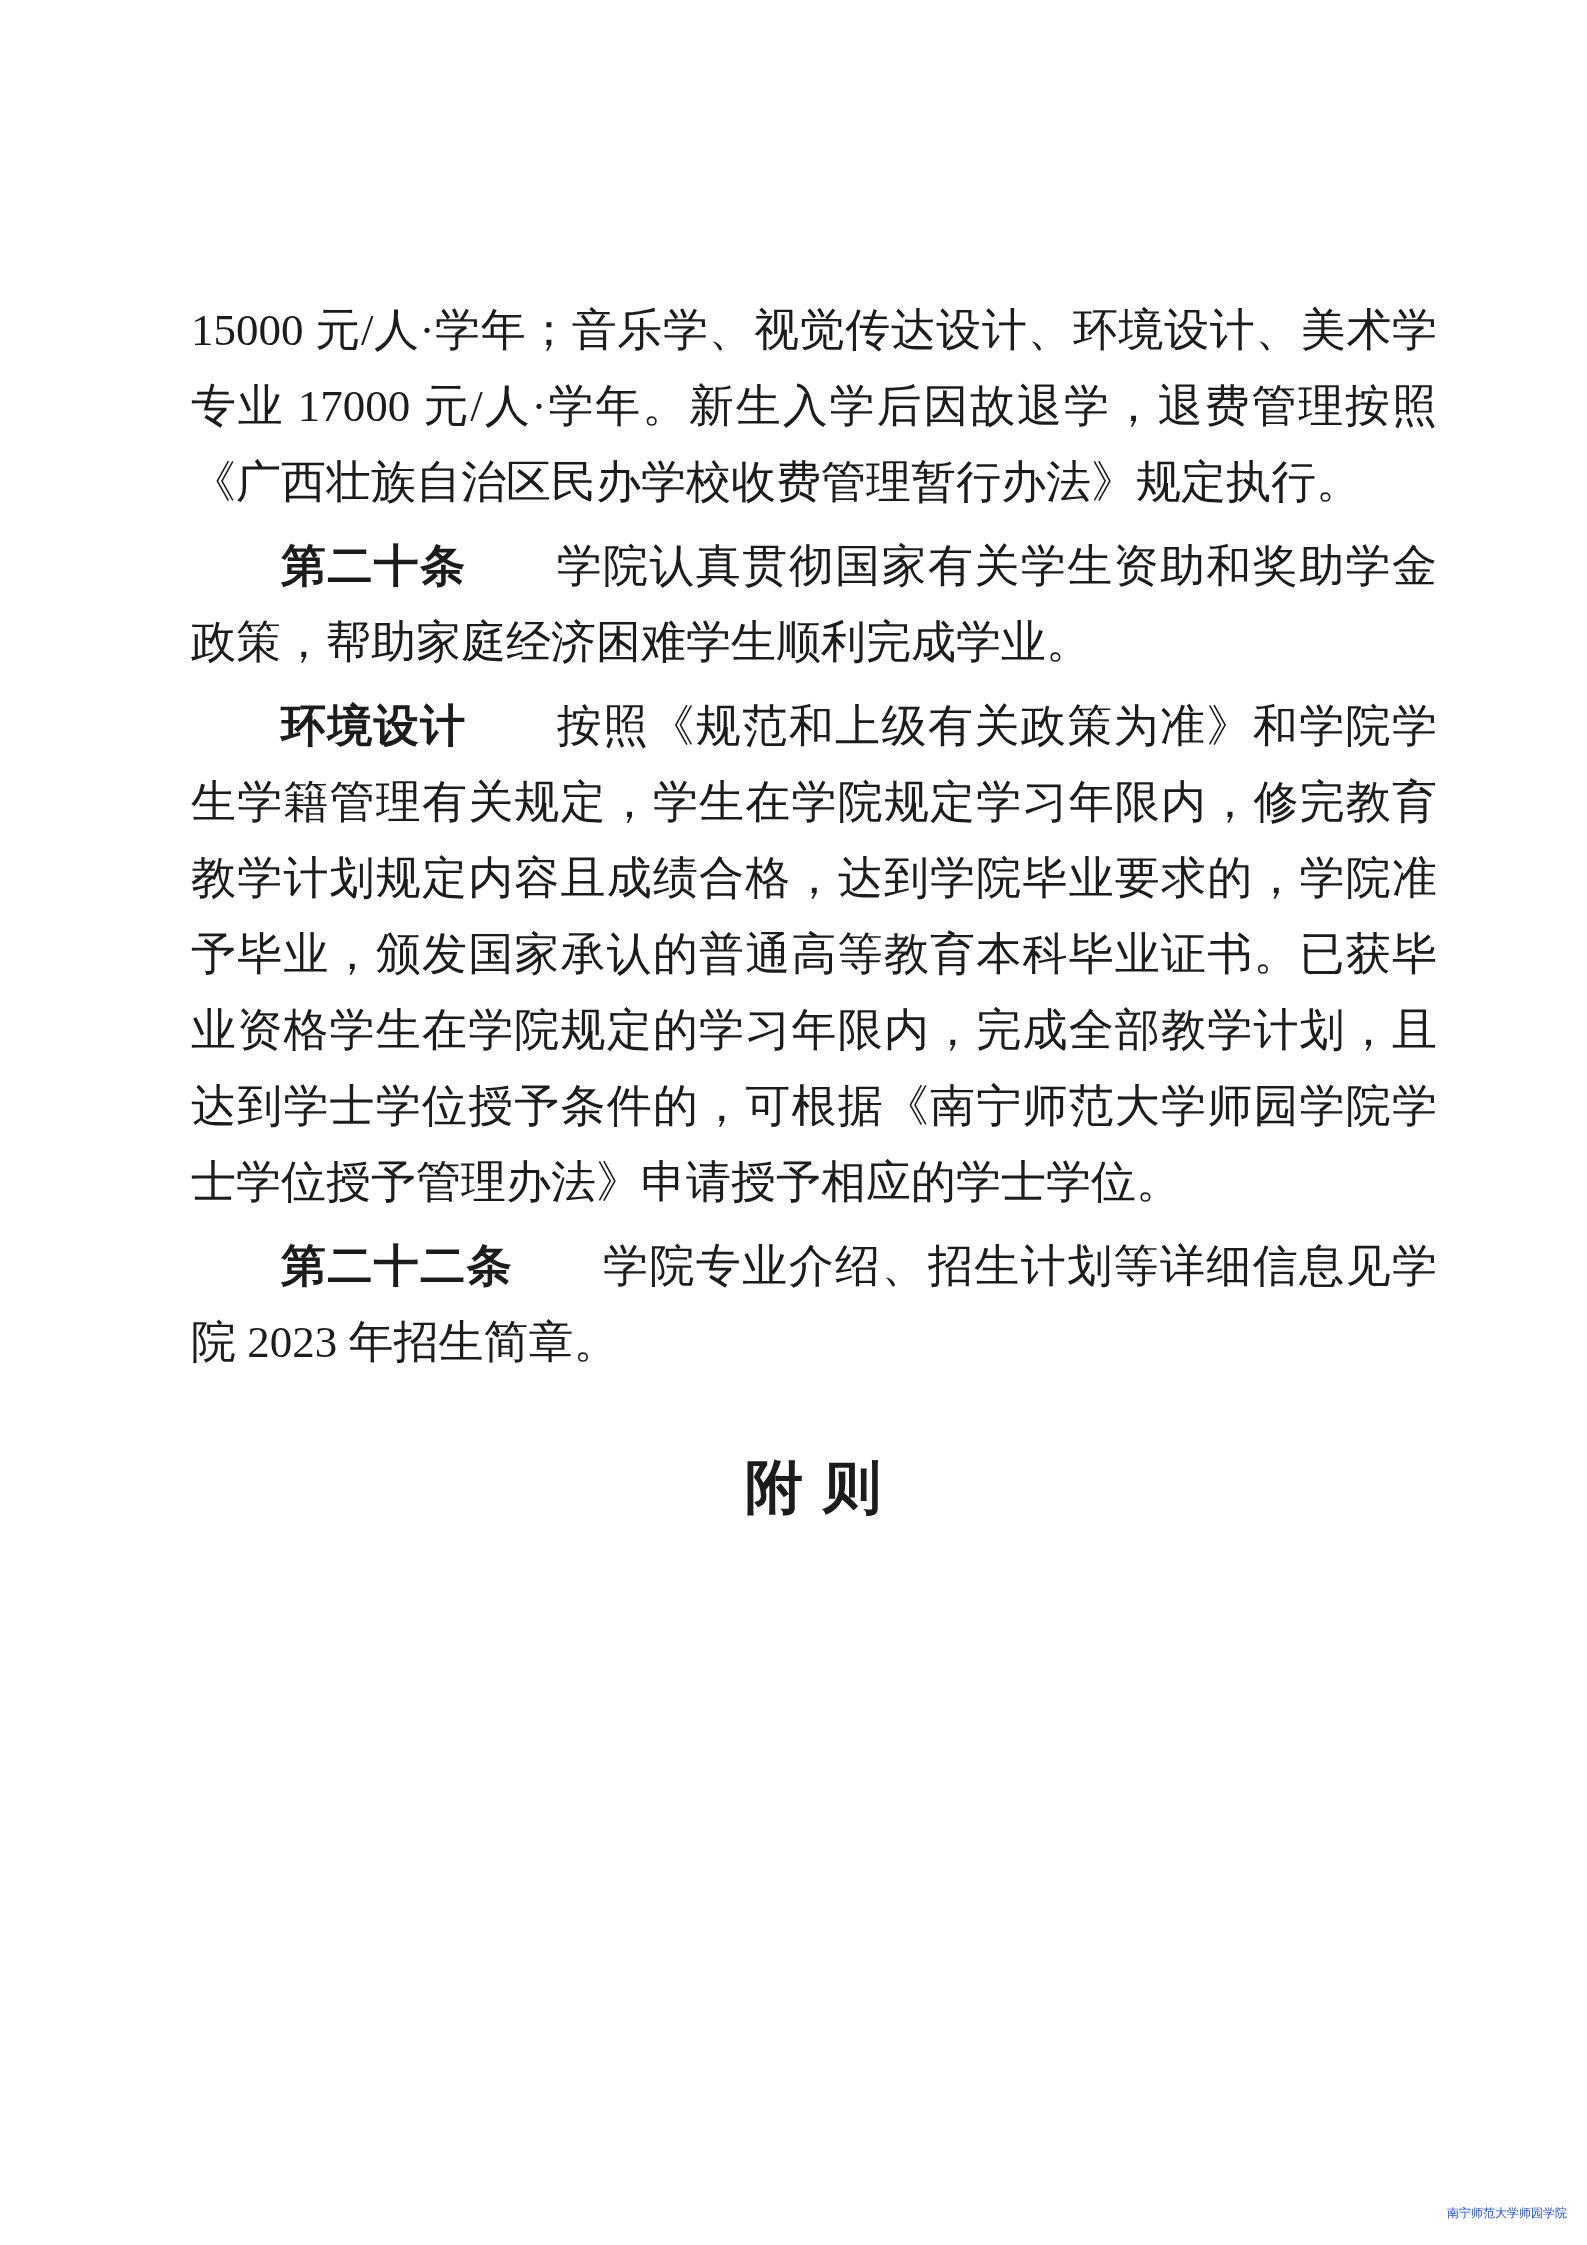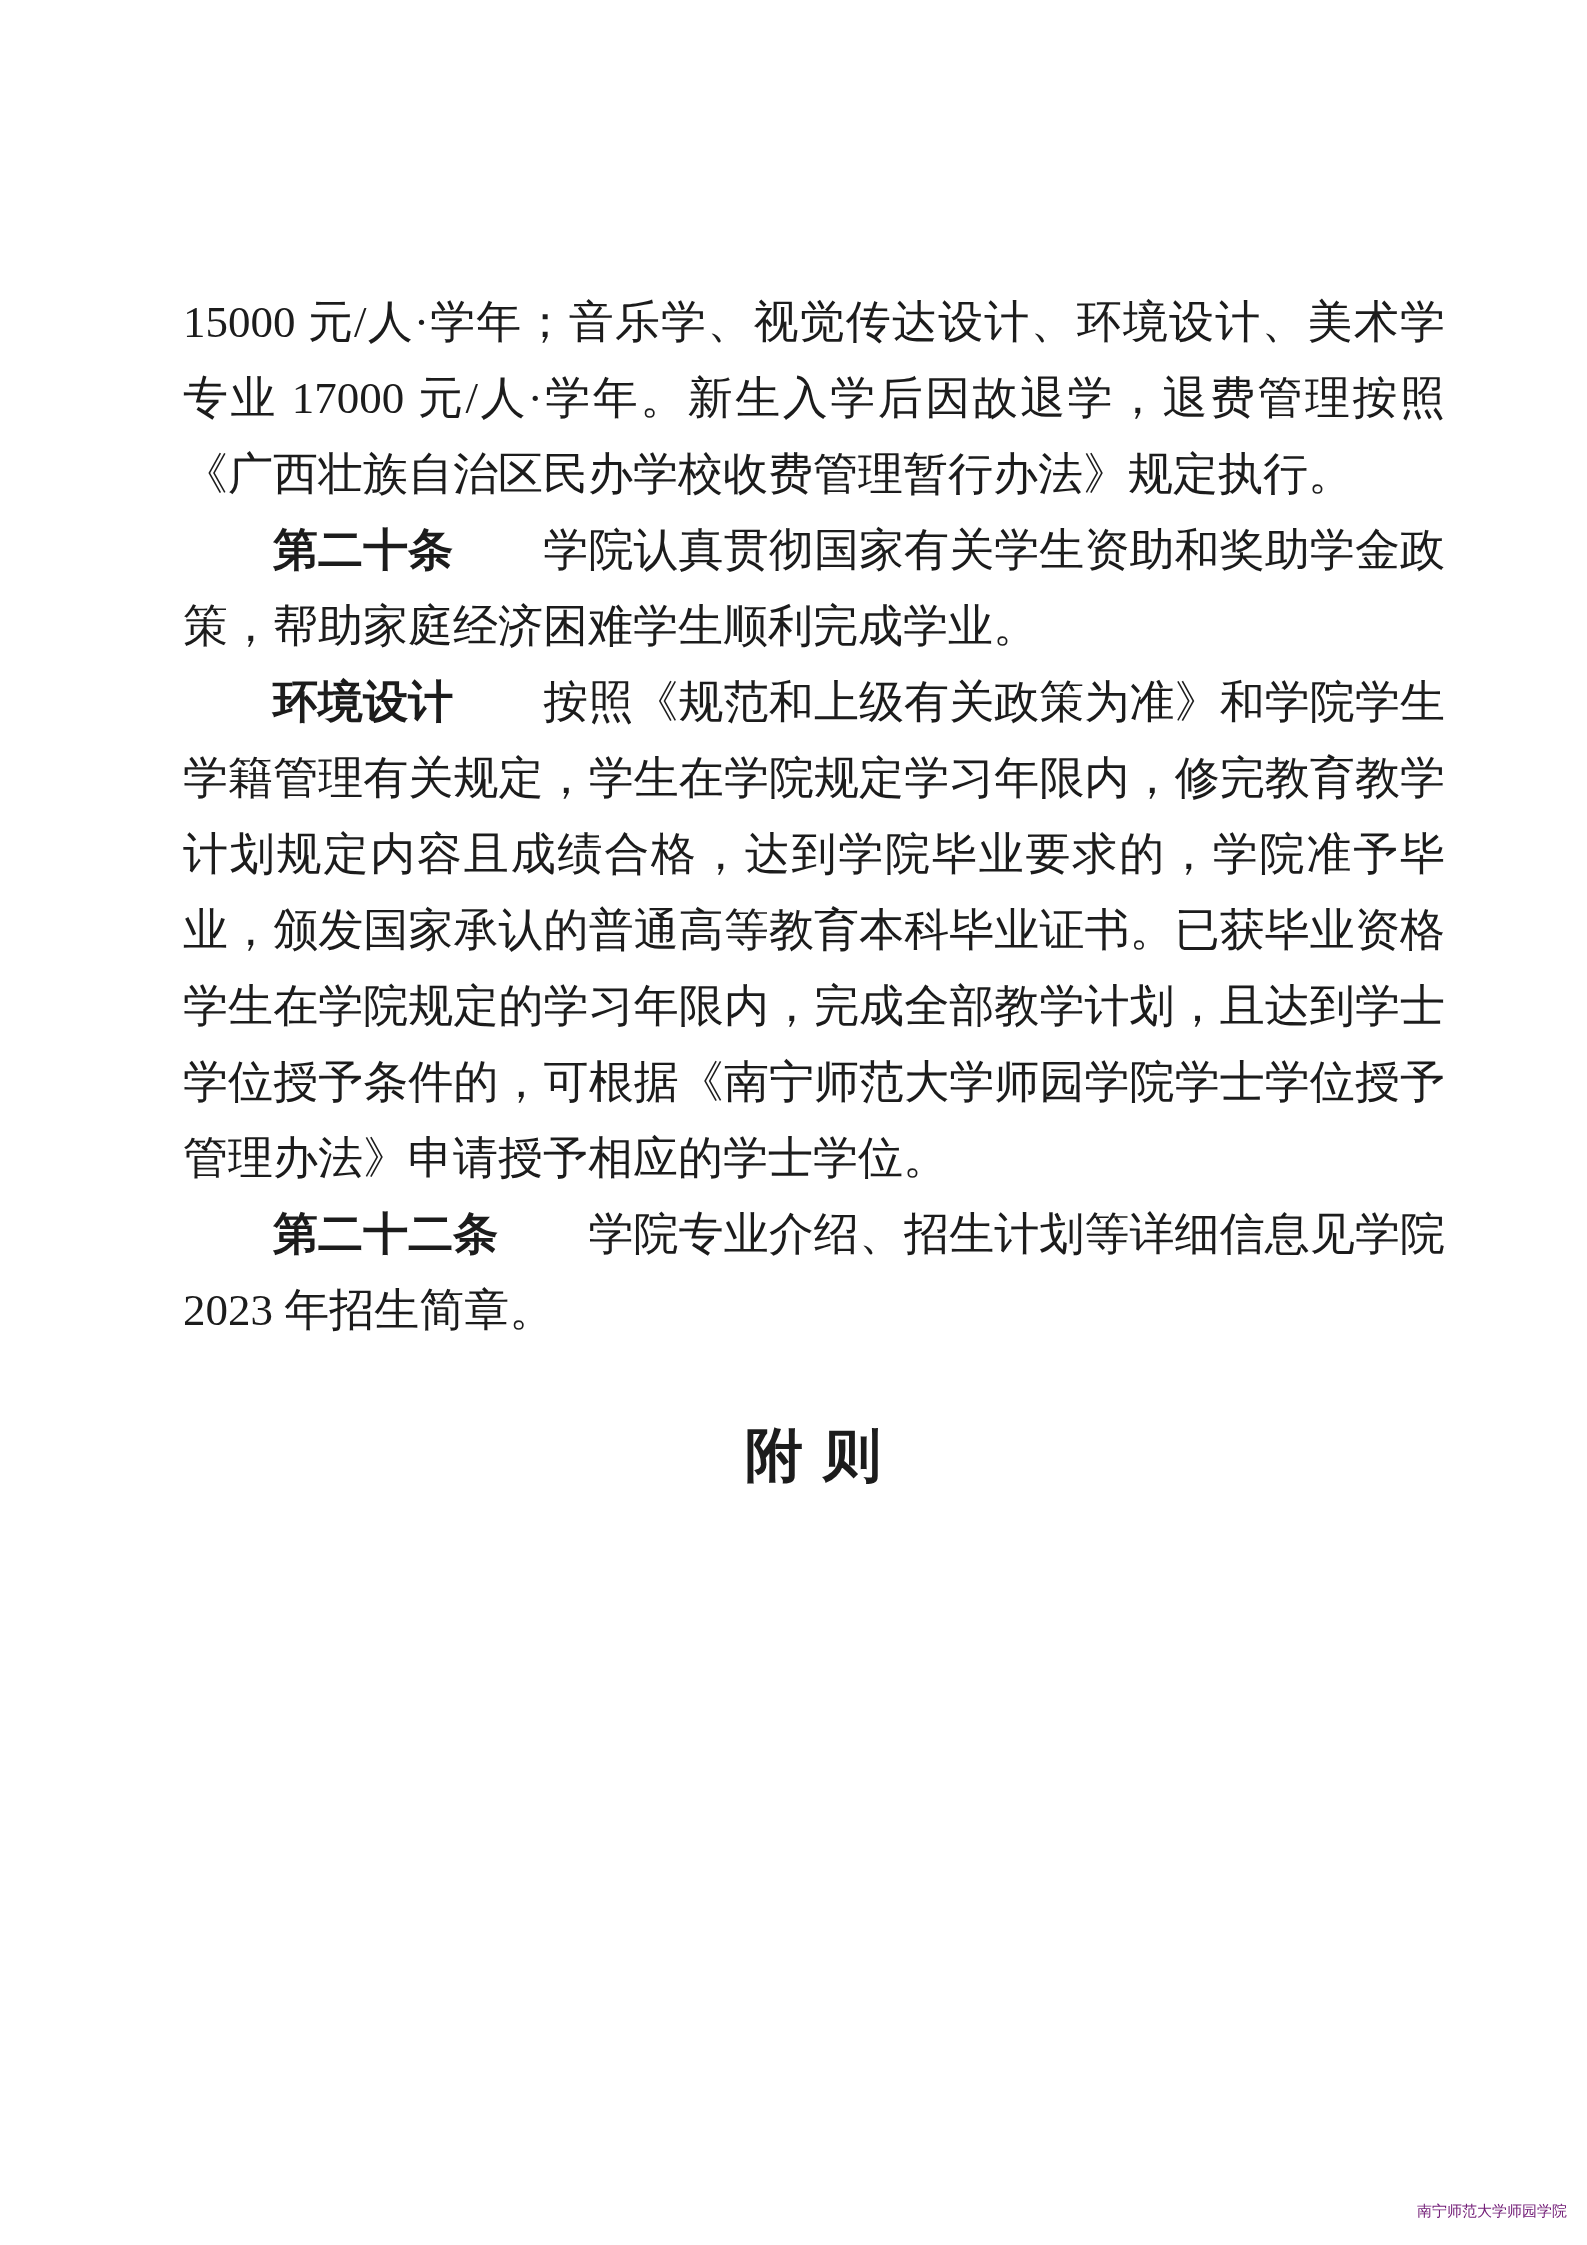--- a/index.html
+++ b/index.html
@@ -19,21 +19,21 @@
   .content {
     position: absolute;
     left: 183px;
     top: 284px;
     width: 1262px;
     font-size: 45px;
     line-height: 76px;
     text-align: justify;
   }
   .para {
-    margin: 0;
+    margin: 8px;
     text-indent: 2em;
   }
   .para.continuation {
     text-indent: 0;
   }
   .article-label {
     font-weight: bold;
     margin-right: 2em;
   }
   .appendix-heading {
@@ -43,23 +43,23 @@
     font-weight: bold;
     text-align: center;
     text-indent: 0;
     letter-spacing: 2px;
     font-family: "Liberation Sans", "DejaVu Sans", sans-serif;
   }
   .watermark {
     position: absolute;
     right: 20px;
     bottom: 25px;
-    font-size: 15px;
+    font-size: 12px;
     line-height: 1.2;
-    color: #701a75;
+    color: #1d4ed8;
     font-family: "Liberation Sans", "DejaVu Sans", sans-serif;
   }
 </style>
 </head>
 <body>
 
 <div class="page">
   <div class="content">
 
     <p class="para continuation"><span>15000 元/人·学年；音乐学、视觉传达设计、环境设计、美术学专业 17000 元/人·学年。新生入学后因故退学，退费管理按照《广西壮族自治区民办学校收费管理暂行办法》规定执行。</span></p>

